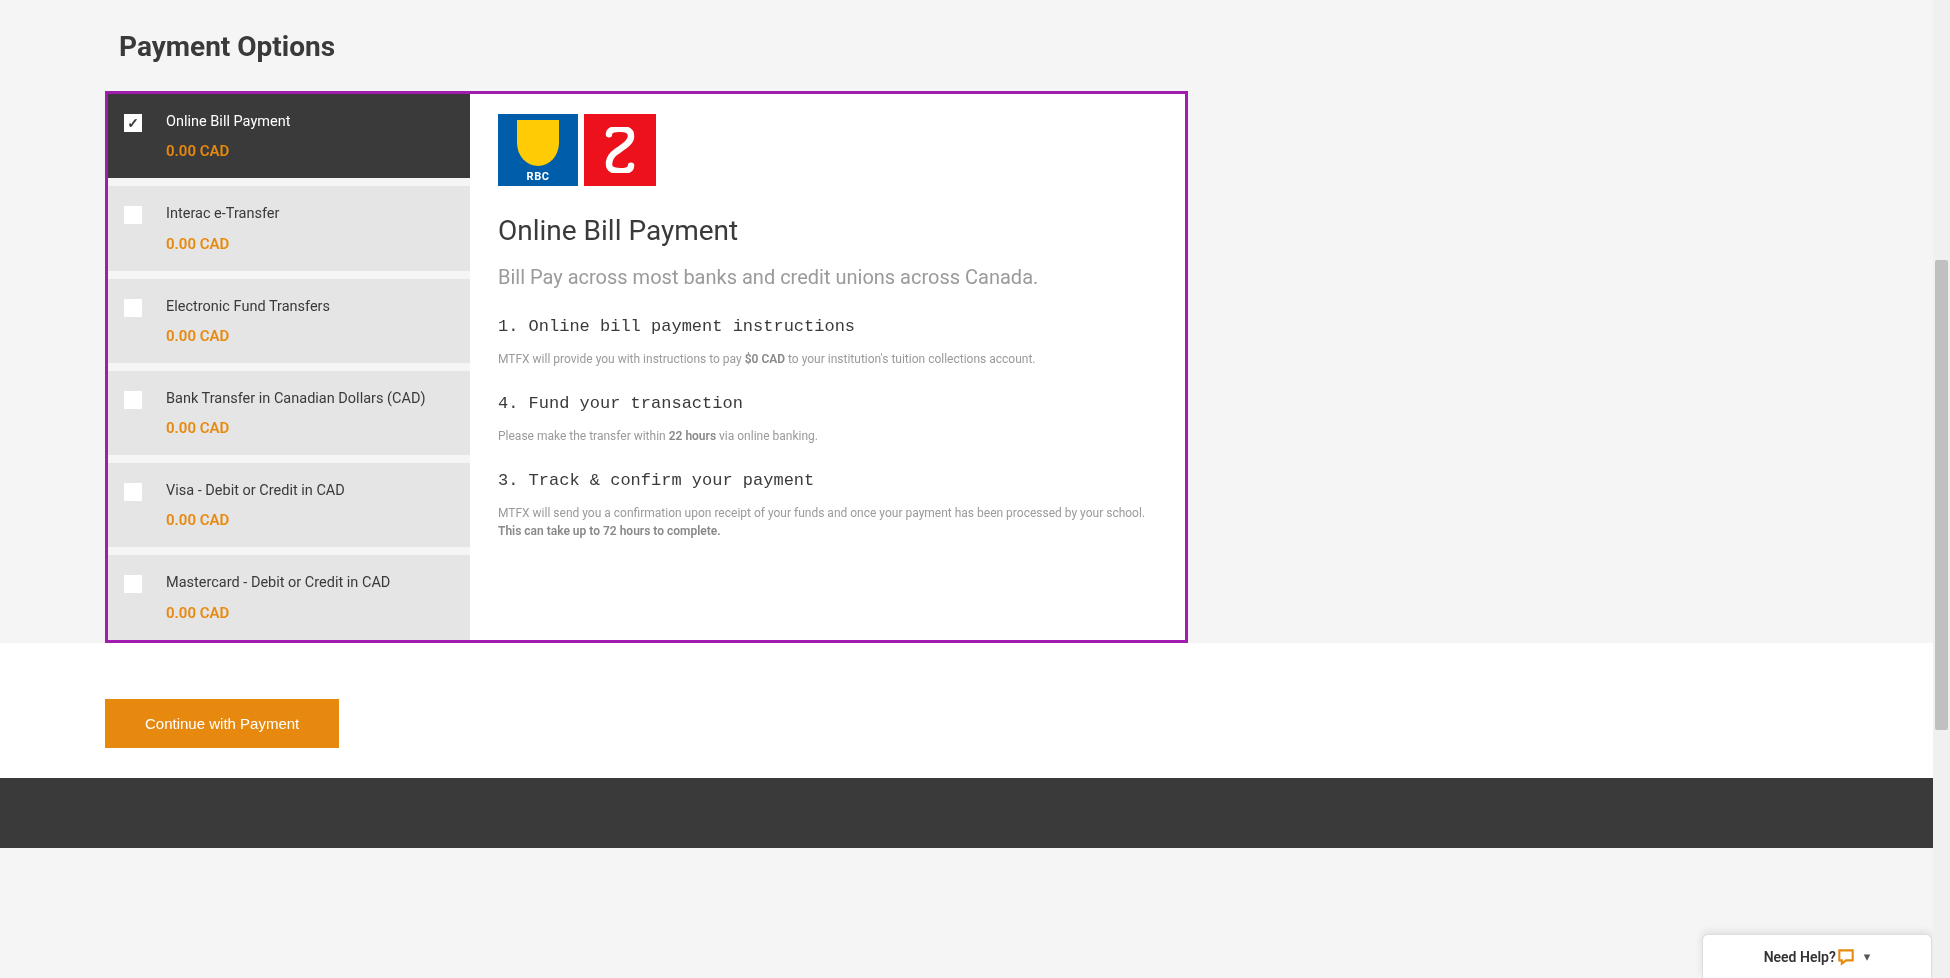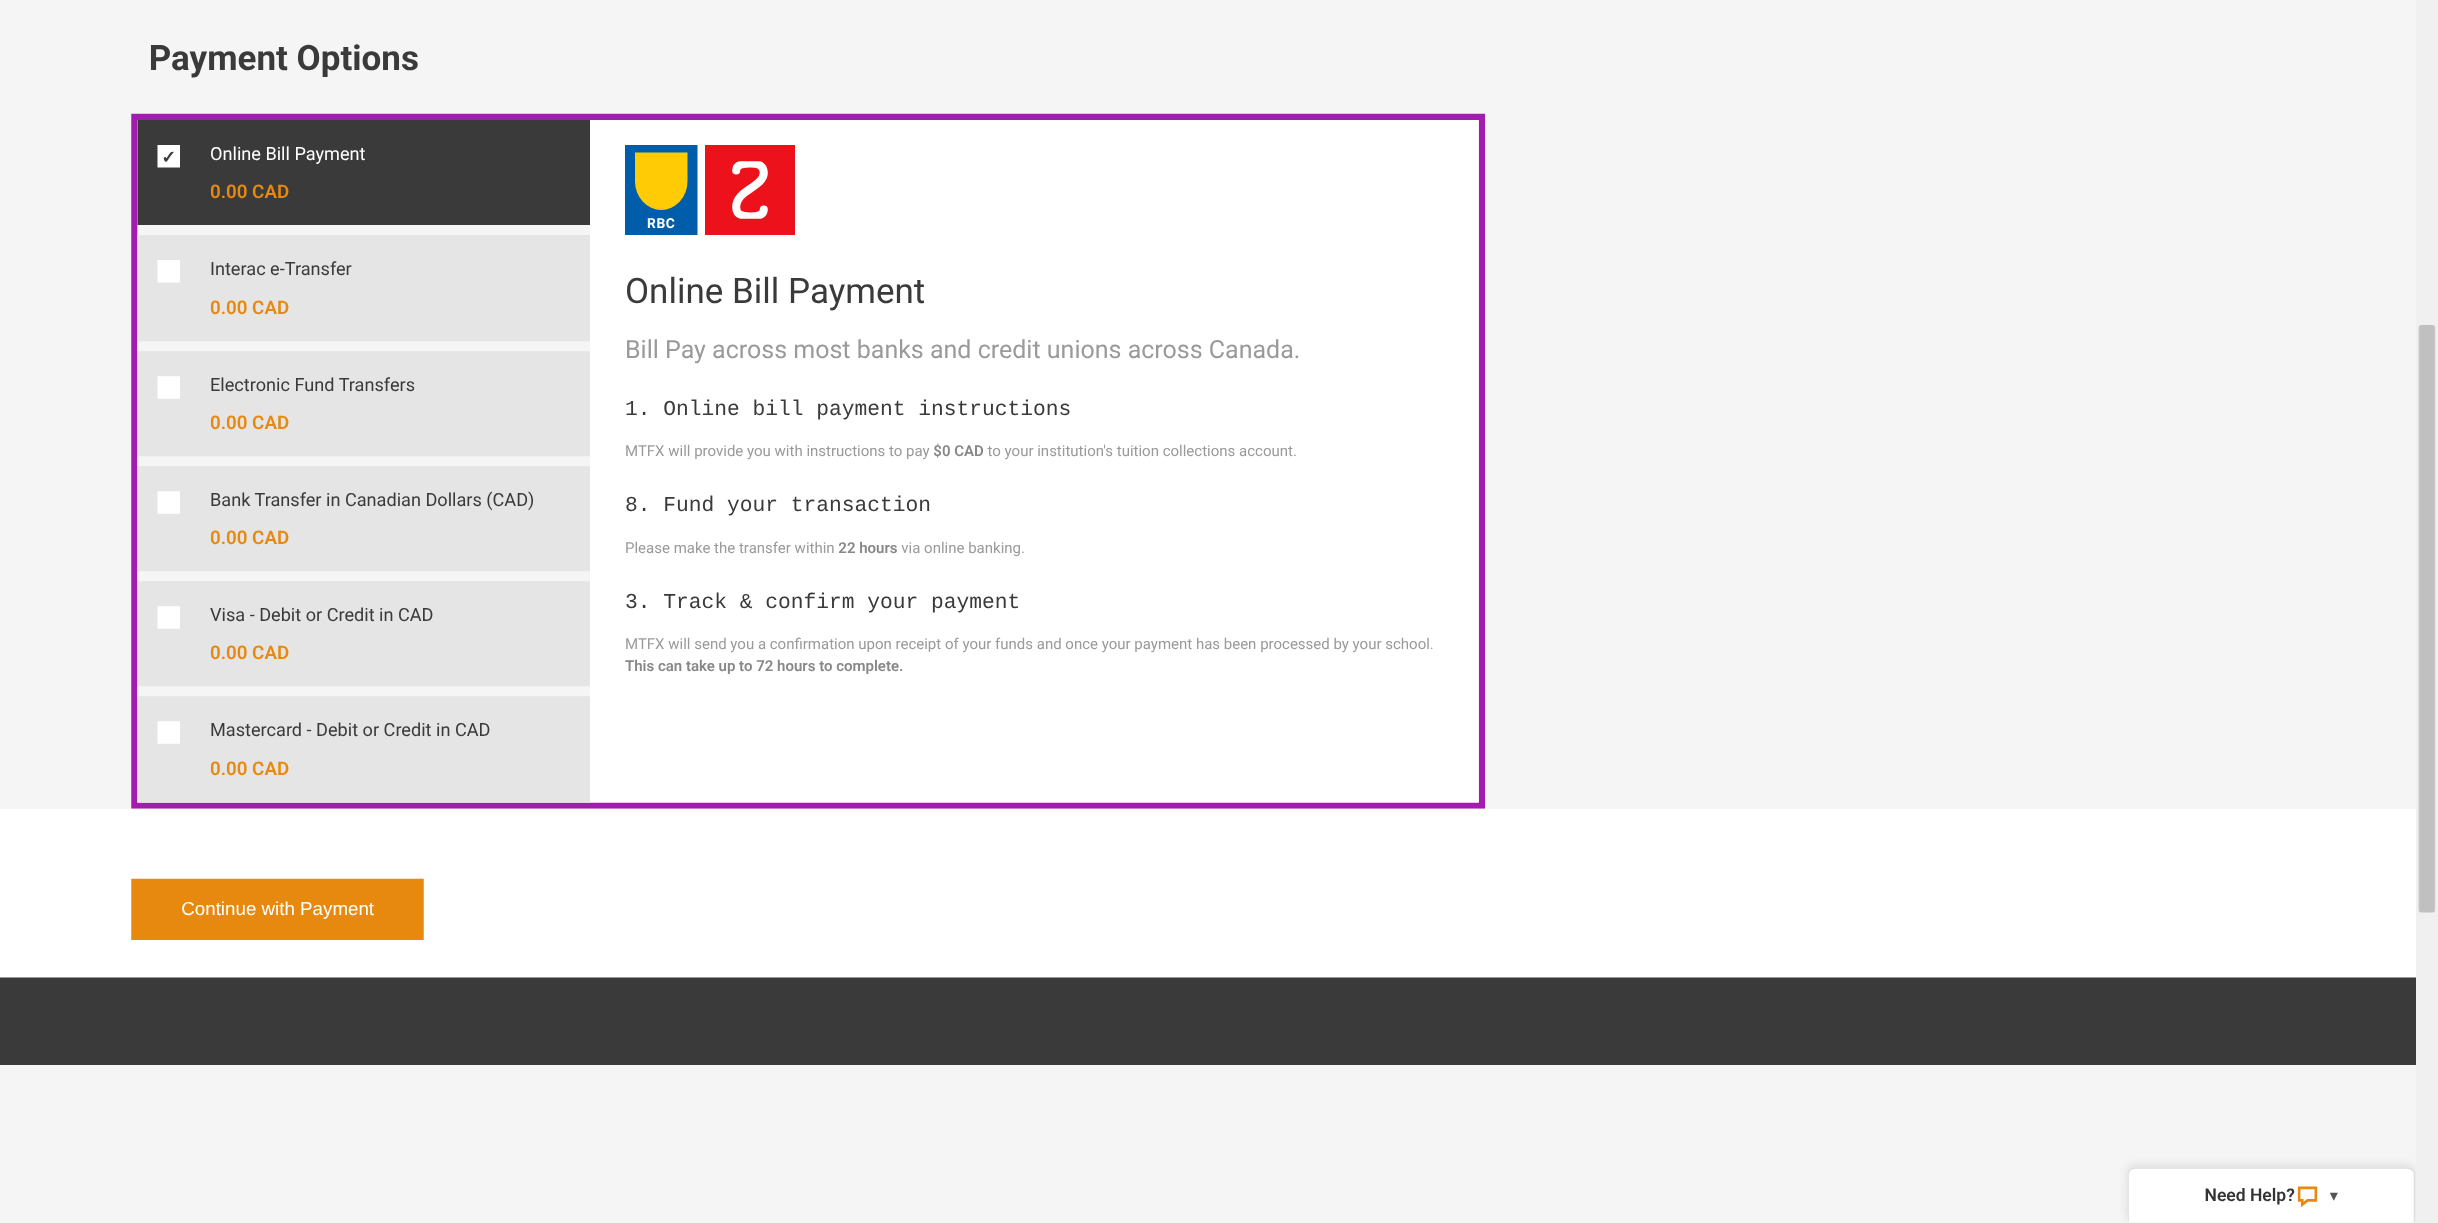--- a/index.html
+++ b/index.html
@@ -23,21 +23,21 @@
     }
     .page-title {
       font-size: 28px;
       font-weight: 700;
       color: #3a3a3a;
       margin-bottom: 28px;
       padding-left: 14px;
     }
     .options-panel {
       display: flex;
-      border: 5px solid #a21caf;
+      border: 3px solid #a21caf;
       background: #fff;
     }
     .options-list {
       width: 362px;
       background: #f5f5f5;
       display: flex;
       flex-direction: column;
     }
     .option-item {
       padding: 18px 16px 18px 16px;
@@ -91,21 +91,21 @@
       flex: 1;
       background: #fff;
       padding: 20px 28px 40px 28px;
     }
     .bank-logos {
       display: flex;
       gap: 6px;
       margin-bottom: 28px;
     }
     .logo-rbc {
-      width: 58px;
+      width: 80px;
       height: 72px;
       background: #005daa;
       display: flex;
       flex-direction: column;
       align-items: center;
       justify-content: flex-end;
       position: relative;
       padding-bottom: 3px;
     }
     .logo-rbc .shield {
@@ -308,21 +308,21 @@
         </div>
 
         <h2 class="detail-title">Online Bill Payment</h2>
         <p class="detail-subtitle">Bill Pay across most banks and credit unions across Canada.</p>
 
         <h3 class="step-title">1. Online bill payment instructions</h3>
         <p class="step-desc">
           <span>MTFX will provide you with instructions to pay </span><b>$0 CAD</b><span> to your institution's tuition collections account.</span>
         </p>
 
-        <h3 class="step-title">8. Fund your transaction</h3>
+        <h3 class="step-title">4. Fund your transaction</h3>
         <p class="step-desc">
           <span>Please make the transfer within </span><b>22 hours</b><span> via online banking.</span>
         </p>
 
         <h3 class="step-title">3. Track &amp; confirm your payment</h3>
         <p class="step-desc">
           <span>MTFX will send you a confirmation upon receipt of your funds and once your payment has been processed by your school. </span><b>This can take up to 72 hours to complete.</b><span></span>
         </p>
       </div>
     </div>

